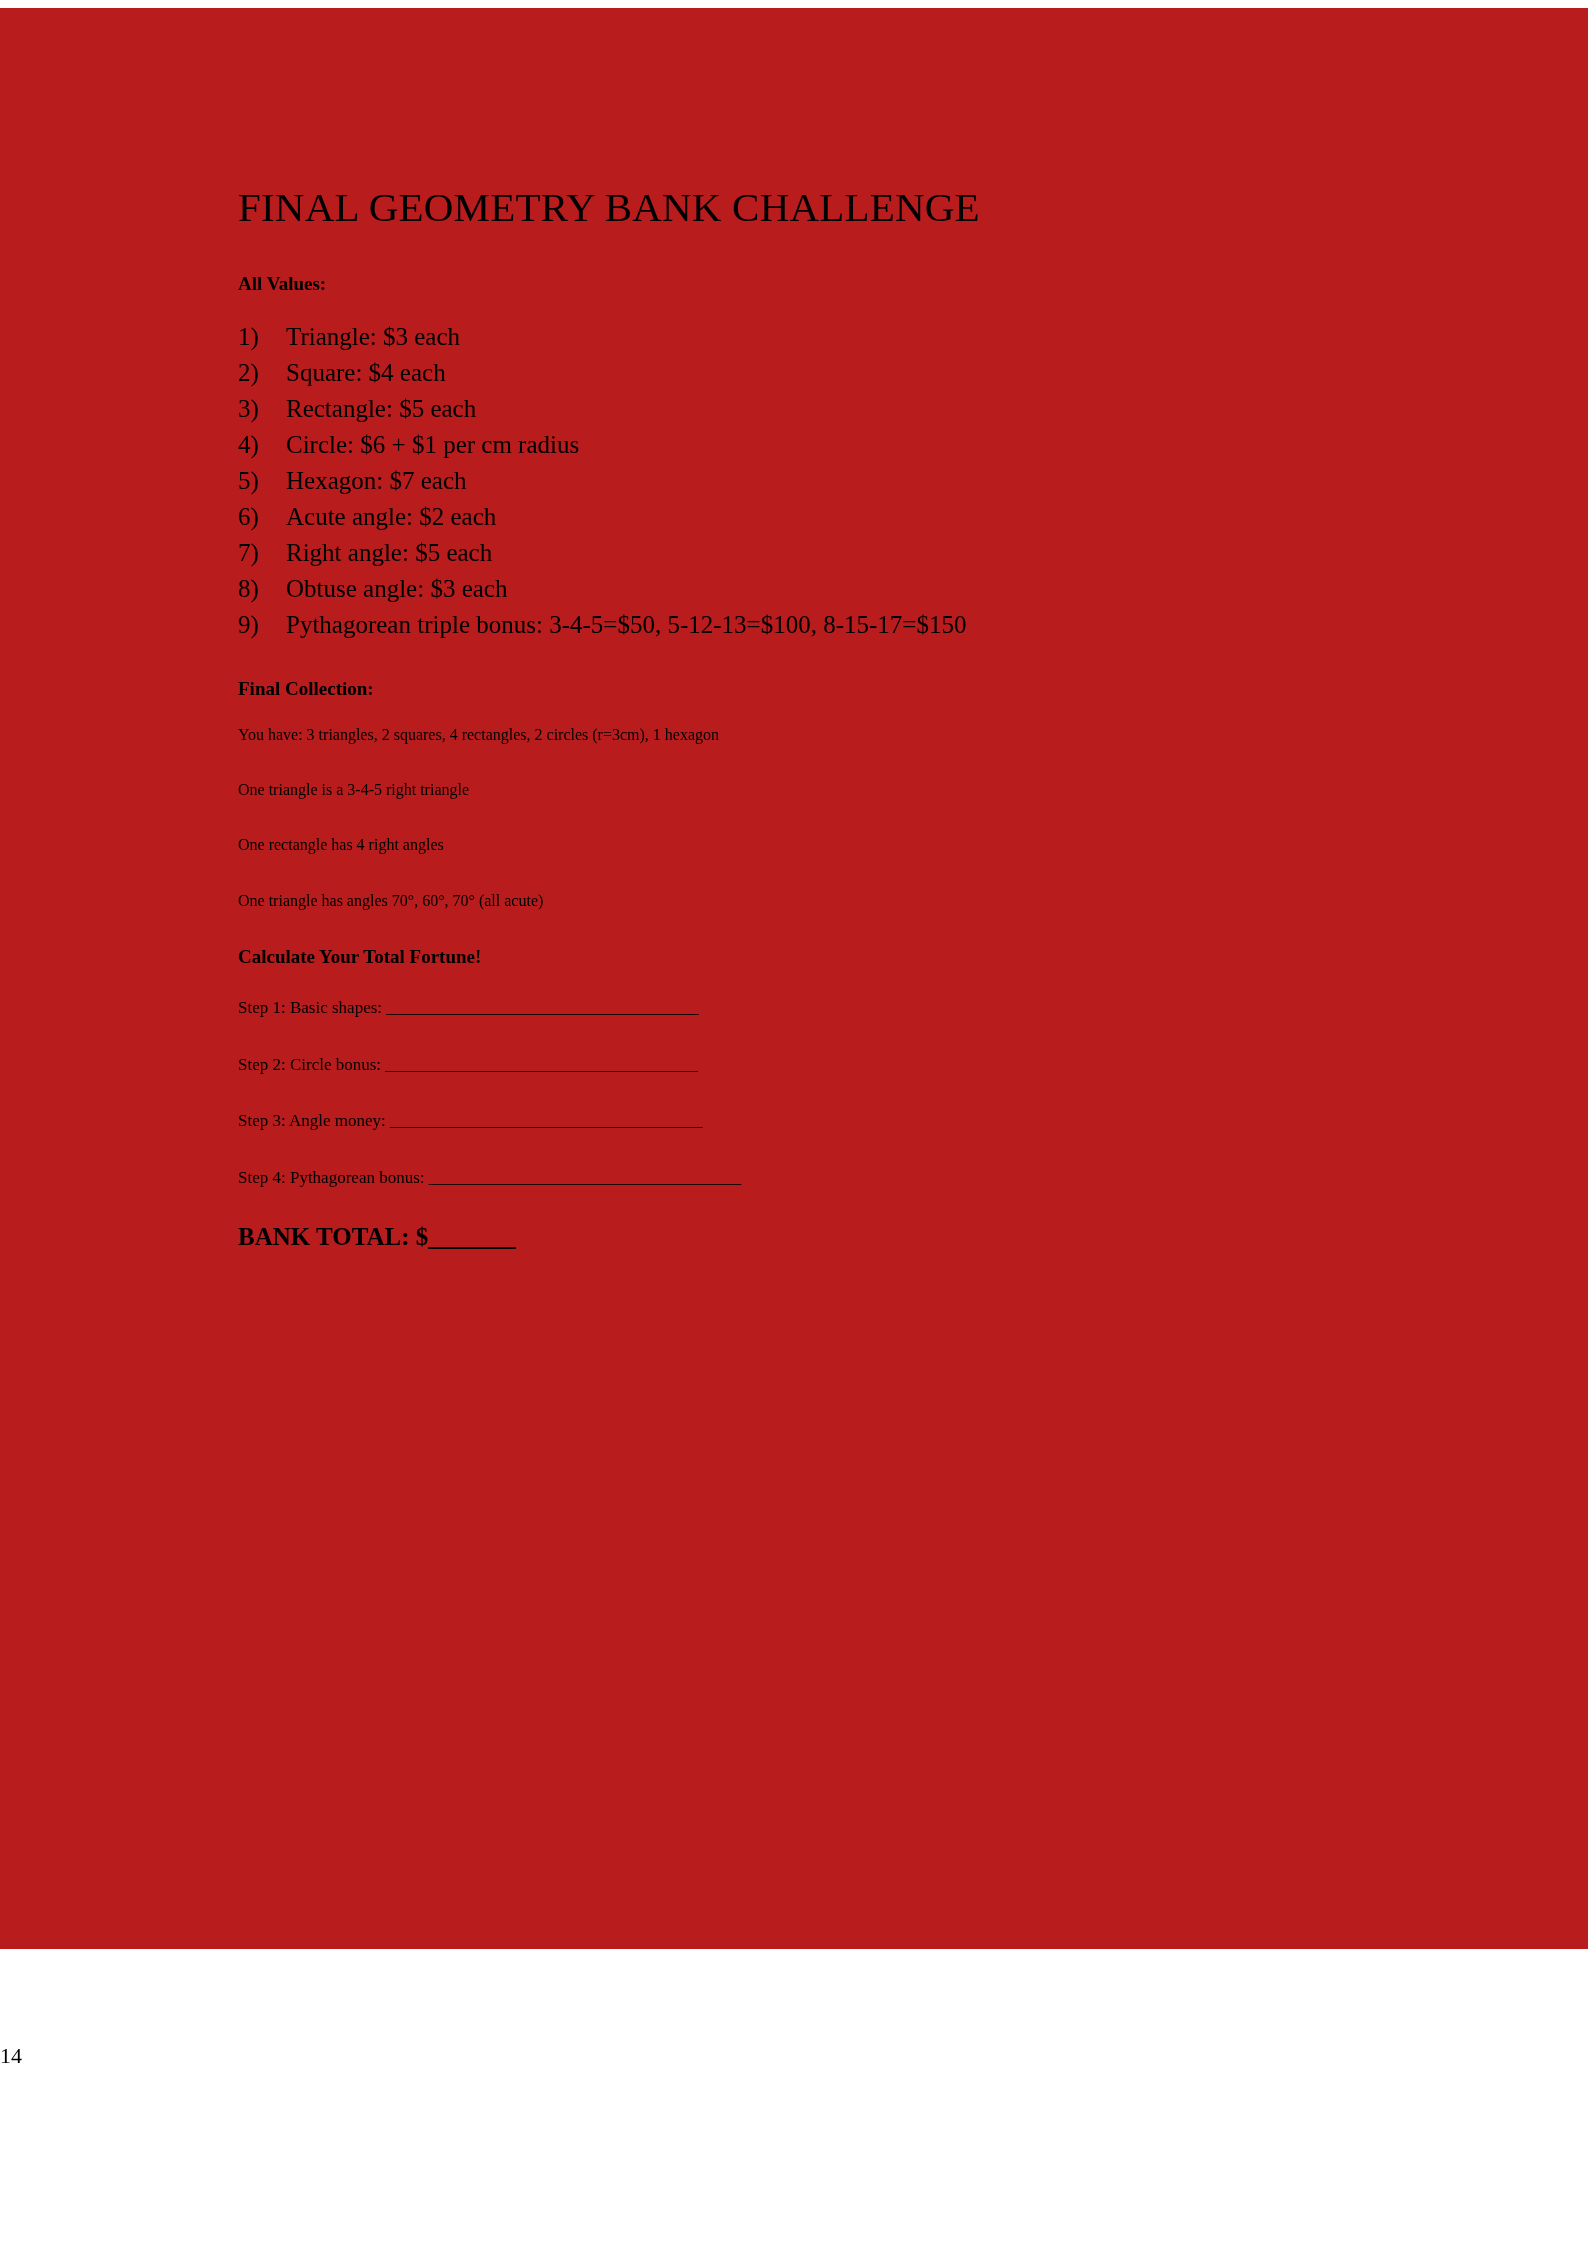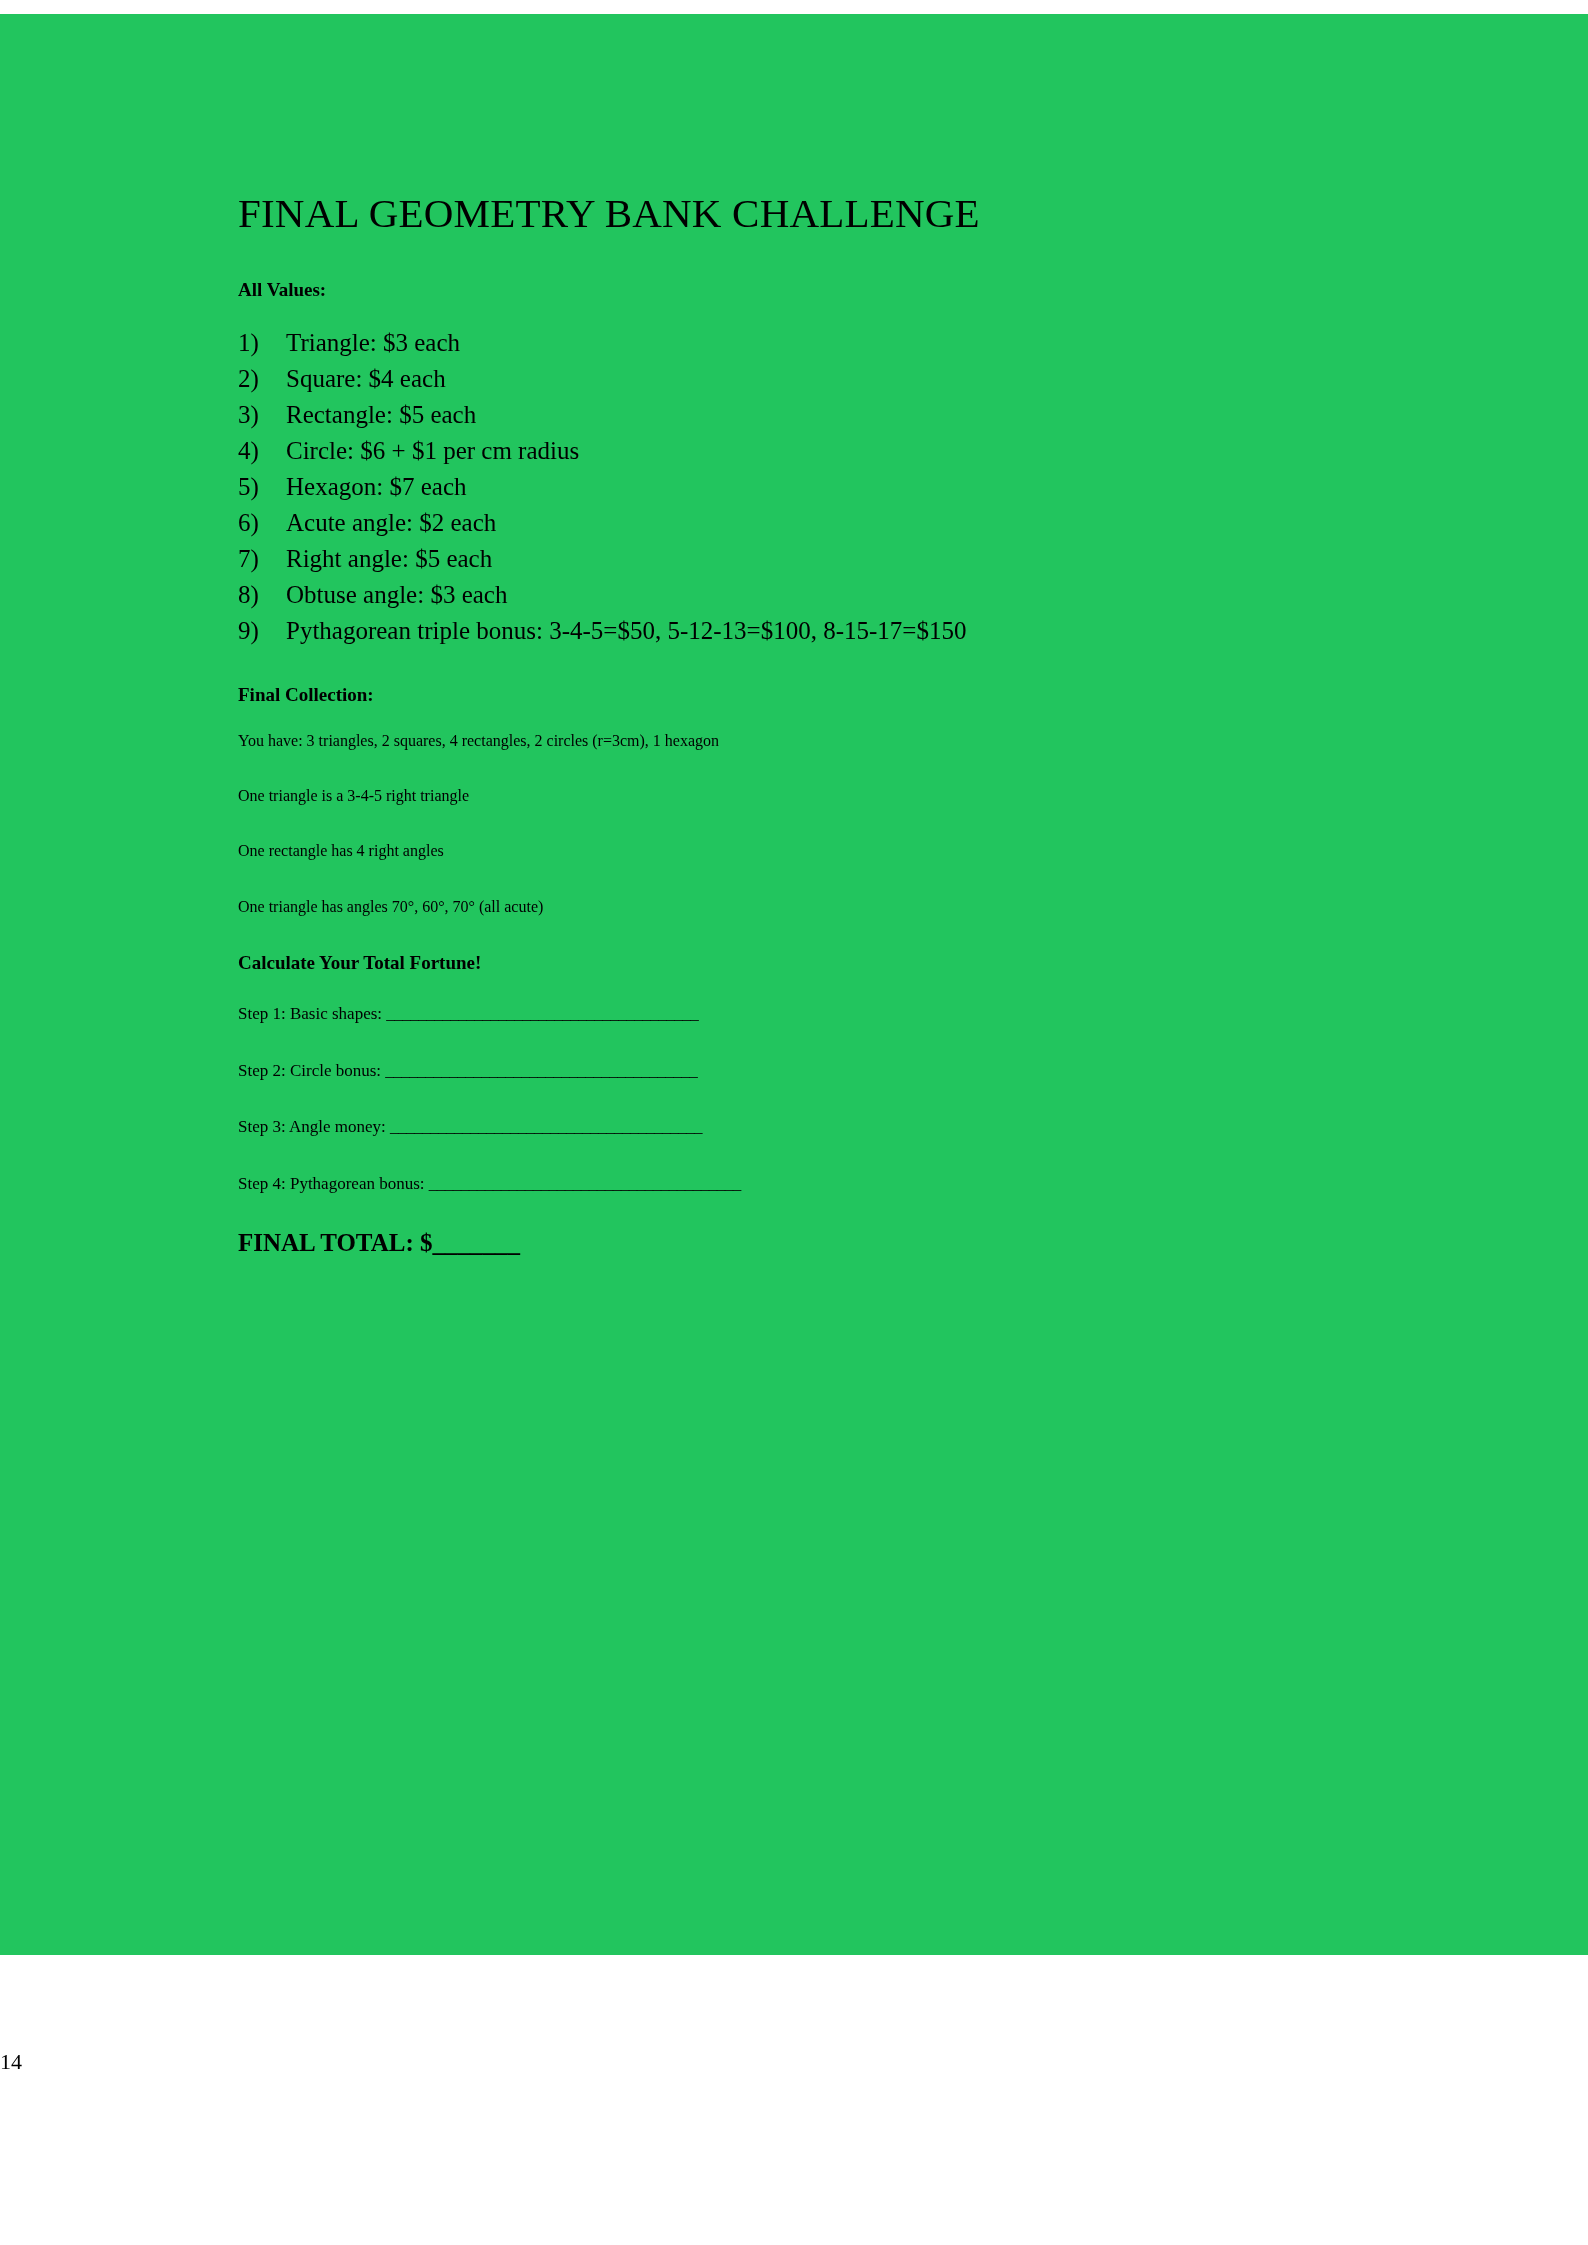--- a/index.html
+++ b/index.html
@@ -11,24 +11,24 @@
     width: 1588px;
     height: 2245px;
     font-family: "Liberation Serif", serif;
     color: #000000;
     position: relative;
     overflow: hidden;
   }
   .page {
     position: absolute;
     left: 0;
-    top: 14px;
+    top: 8px;
     width: 1588px;
     height: 1941px;
-    background: #22c55e;
+    background: #b91c1c;
   }
   .content {
     position: absolute;
     left: 238px;
     top: 175px;
     width: 1100px;
   }
   h1.doc-title {
     font-family: "Liberation Serif", serif;
     font-size: 41px;
@@ -147,18 +147,18 @@
     <p class="para">One rectangle has 4 right angles</p>
     <p class="para">One triangle has angles 70°, 60°, 70° (all acute)</p>
 
     <div class="section-head spaced">Calculate Your Total Fortune!</div>
 
     <p class="step-line"><span>Step 1: Basic shapes: </span><span class="blank">_______________________________________</span></p>
     <p class="step-line"><span>Step 2: Circle bonus: </span><span class="blank">_______________________________________</span></p>
     <p class="step-line"><span>Step 3: Angle money: </span><span class="blank">_______________________________________</span></p>
     <p class="step-line"><span>Step 4: Pythagorean bonus: </span><span class="blank">_______________________________________</span></p>
 
-    <p class="grand-total">FINAL TOTAL: $_______</p>
+    <p class="grand-total">BANK TOTAL: $_______</p>
 
   </div>
 
   <div class="page-number">14</div>
 </div>
 
 </body></html>

